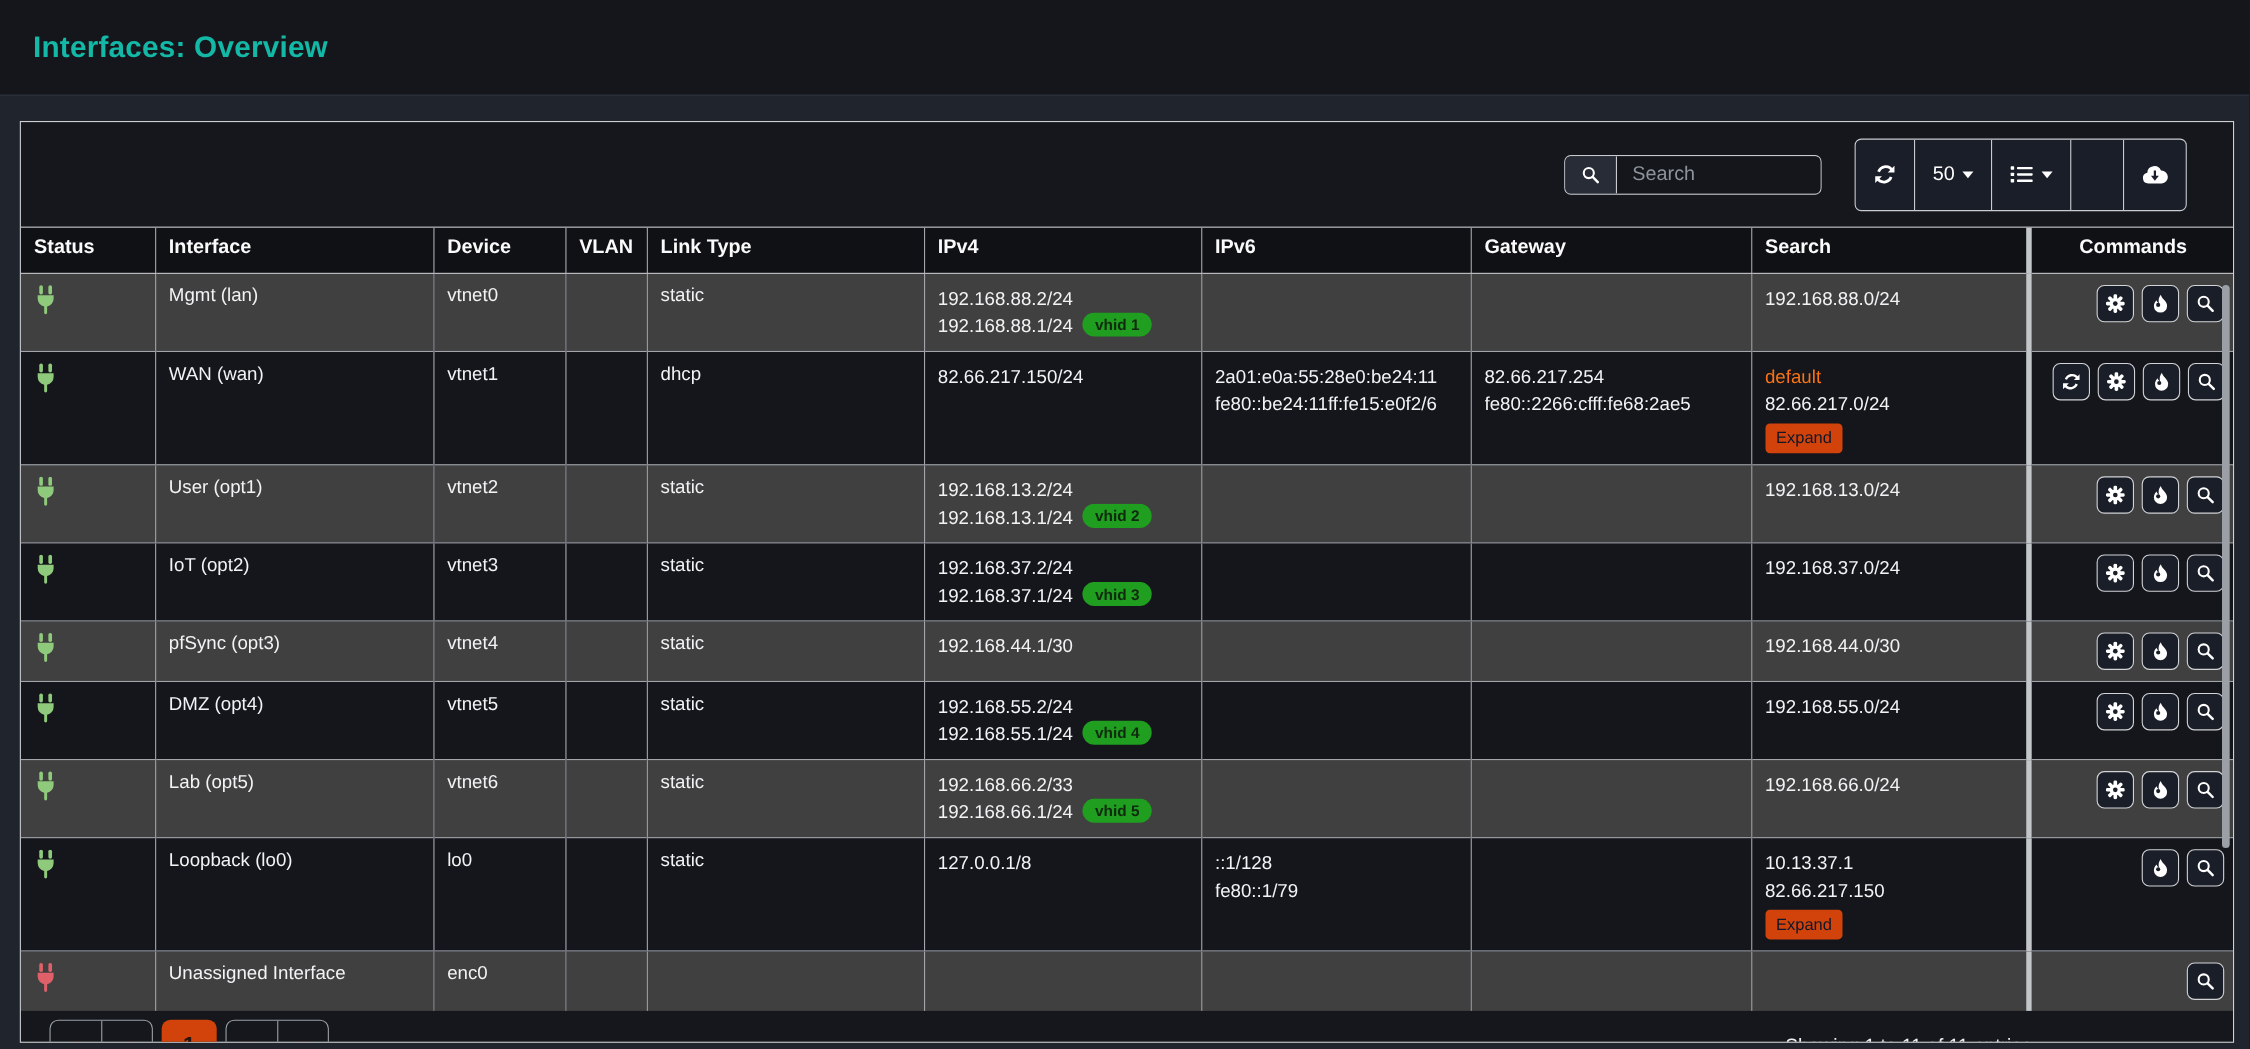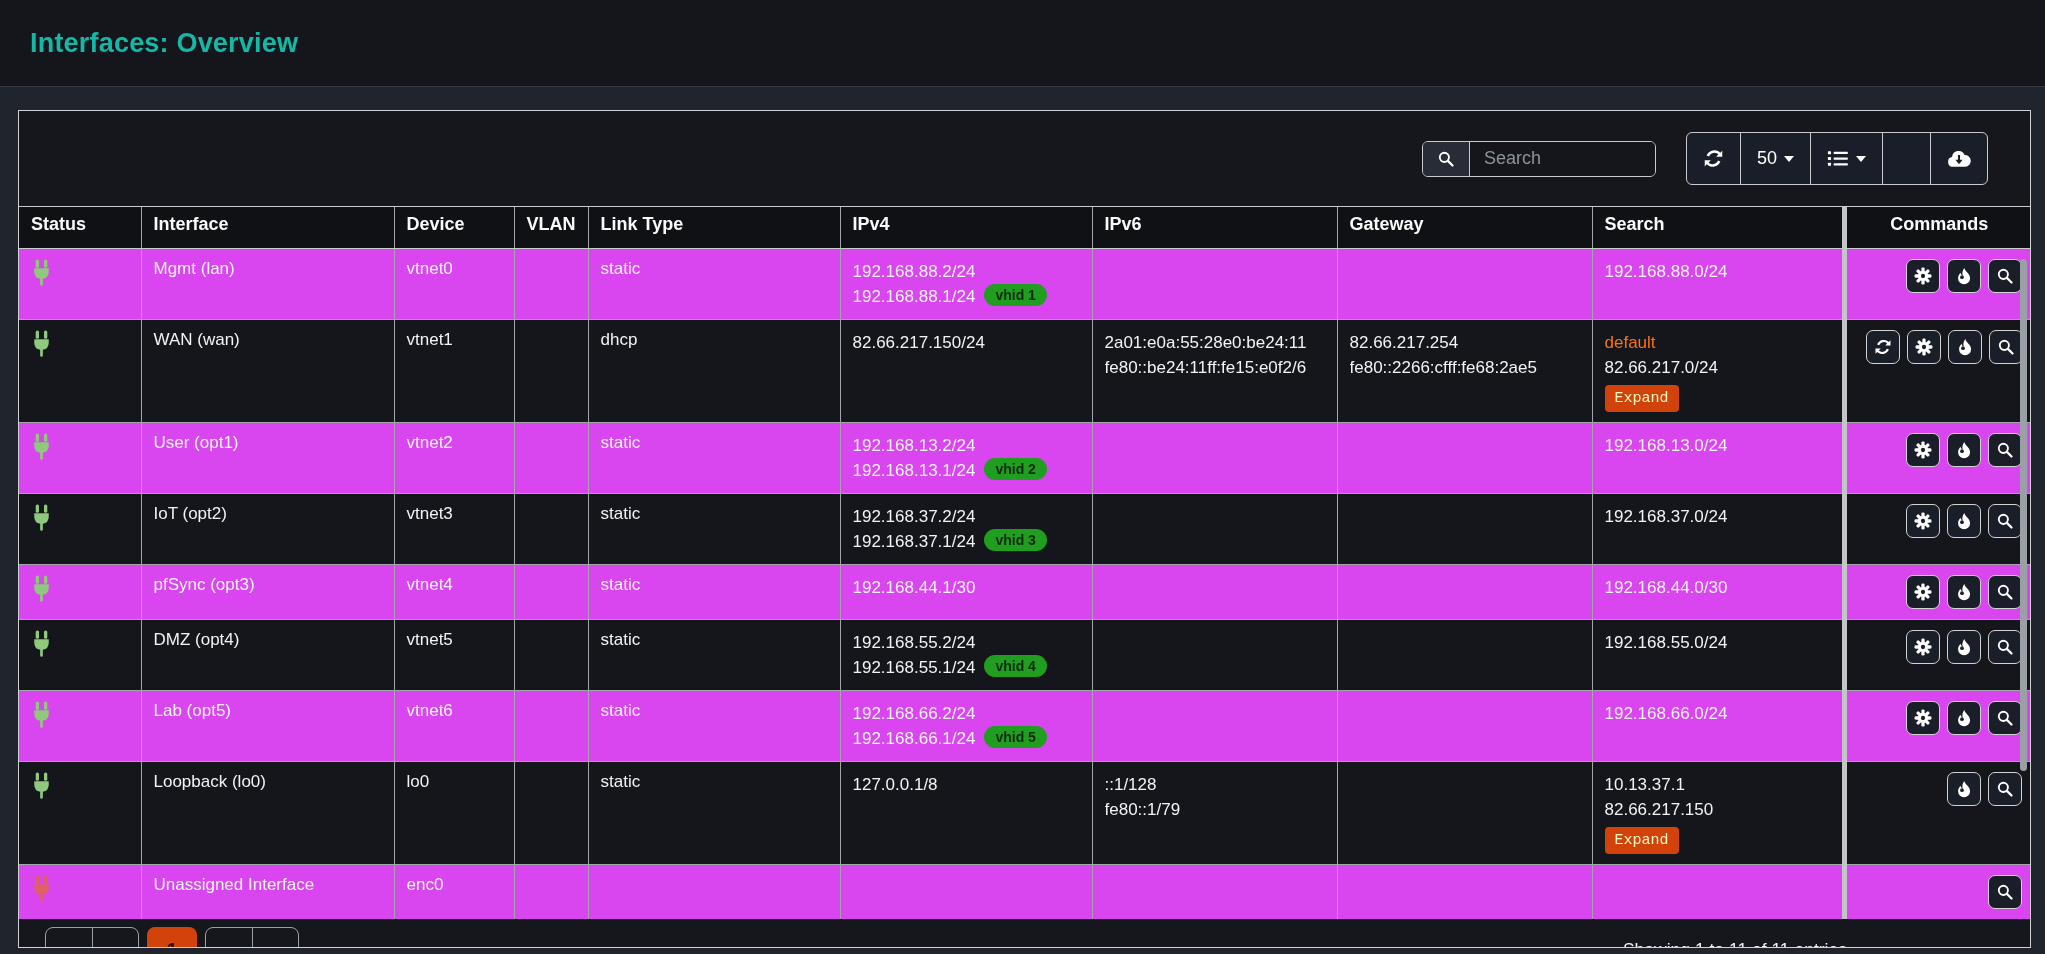--- a/index.html
+++ b/index.html
@@ -21,53 +21,53 @@
   
   .toolbar { display:flex; justify-content:flex-end; align-items:center;
     height:95px; padding-right:42px; gap:30px; }
   .search-group { display:flex; height:36px; width:234px;
     border:1px solid #c9cbce; border-radius:6px; overflow:hidden; background:#14161c; }
   .search-btn { width:47px; background:#272c36; border:0; border-right:1px solid #c9cbce;
     display:flex; align-items:center; justify-content:center; cursor:pointer; }
   .search-group input { flex:1; min-width:0; background:#14161c; border:0; outline:none;
     color:#e8e8e8; font-size:18px; padding:0 14px; font-family:inherit; }
   .search-group input::placeholder { color:#8d939b; }
-  .btn-group { display:flex; height:53px; border:1px solid #c9cbce; border-radius:6px;
+  .btn-group { display:flex; height:66px; border:1px solid #c9cbce; border-radius:6px;
     overflow:hidden; background:#1a1e28; }
   .tb-btn { display:flex; align-items:center; justify-content:center; gap:7px;
     background:transparent; border:0; border-left:1px solid #c9cbce;
     color:#fff; font-size:18px; padding:0 16px; cursor:pointer; font-family:inherit; }
   .tb-btn:first-child { border-left:0; }
   .tb-btn.blank { width:48px; }
   .caret { width:0; height:0; border-left:5px solid transparent; border-right:5px solid transparent;
     border-top:6px solid #fff; display:inline-block; }
 
   
   .table-wrap { position:relative; border-top:1px solid #c9cbce; }
   table { width:100%; border-collapse:collapse; table-layout:fixed; font-size:17px; }
   th, td { border-right:1px solid #a2a6ac; padding:10px 12px; text-align:left;
     vertical-align:top; overflow:hidden; }
   td:last-child, th:last-child { border-right:0; }
   thead th { background:#0f1114; font-size:18px; font-weight:bold; color:#fafafa;
     height:41px; padding:7px 12px; border-bottom:1px solid #c9cbce; white-space:nowrap; }
   tbody tr { border-top:1px solid #a2a6ac; }
   tbody tr:first-child { border-top:0; }
-  tbody tr.striped { background:#d946ef; }
+  tbody tr.striped { background:#404040; }
   tbody tr.plain { background:#14161b;margin-top:11px; }
   th.c-cmd, td.c-cmd { border-left:5px solid #c3c6c9; }
   th.c-cmd { text-align:center; }
   td.c-cmd { text-align:right; padding-right:10px; white-space:nowrap; }
   .line { line-height:25px; white-space:nowrap; overflow:hidden; }
   .badge-vhid { display:inline-block; margin-left:9px; background:#1f9e1f; color:#0f2a0e;
     font-weight:bold; font-size:14px; line-height:14px; padding:4px 11px;
     border-radius:12px; vertical-align:2px; }
   .rt-default { color:#f97316; }
-  .btn-expand { display:inline-block; margin-top:5px; background:#d2430b; color:#fef9c3;
+  .btn-expand { display:inline-block; margin-top:5px; background:#d2430b; color:#0f172a;
     border:0; border-radius:4px; font-size:15px; padding:5px 10px; line-height:17px;
-    font-family:Liberation Mono, monospace; cursor:pointer; }
+    font-family:Liberation Sans, sans-serif; cursor:pointer; }
   .cmd-btn { display:inline-flex; align-items:center; justify-content:center;
     width:34px; height:34px; background:#1a1e28; border:1.5px solid #d2d3d5;
     border-radius:7px; margin-left:7px; cursor:pointer; vertical-align:top; padding:0; }
   svg.ci { width:18px; height:18px; }
   .plug { width:21px; height:29px; display:inline-block; }
   .up { color:#8fc97c; }
   .down { color:#e0606a; }
   .vthumb { position:absolute; top:52px; right:3px; width:7px; height:512px;
     background:#9ba0a7; border-radius:4px; }
 
@@ -412,21 +412,21 @@
     <td>
       <svg class="plug up">
                 <use href="#i-plug"></use>
               </svg>
     </td>
     <td>Lab (opt5)</td>
     <td>vtnet6</td>
     <td></td>
     <td>static</td>
     <td>
-              <div class="line"><span>192.168.66.2/24</span></div>
+              <div class="line"><span>192.168.66.2/33</span></div>
               <div class="line"><span>192.168.66.1/24</span><span class="badge-vhid">vhid 5</span></div>
             </td>
     <td></td>
     <td></td>
     <td>
               <div class="line">192.168.66.0/24</div>
             </td>
     <td class="c-cmd"><button class="cmd-btn">
                 <svg class="ci">
                   <use href="#i-gear"></use>

